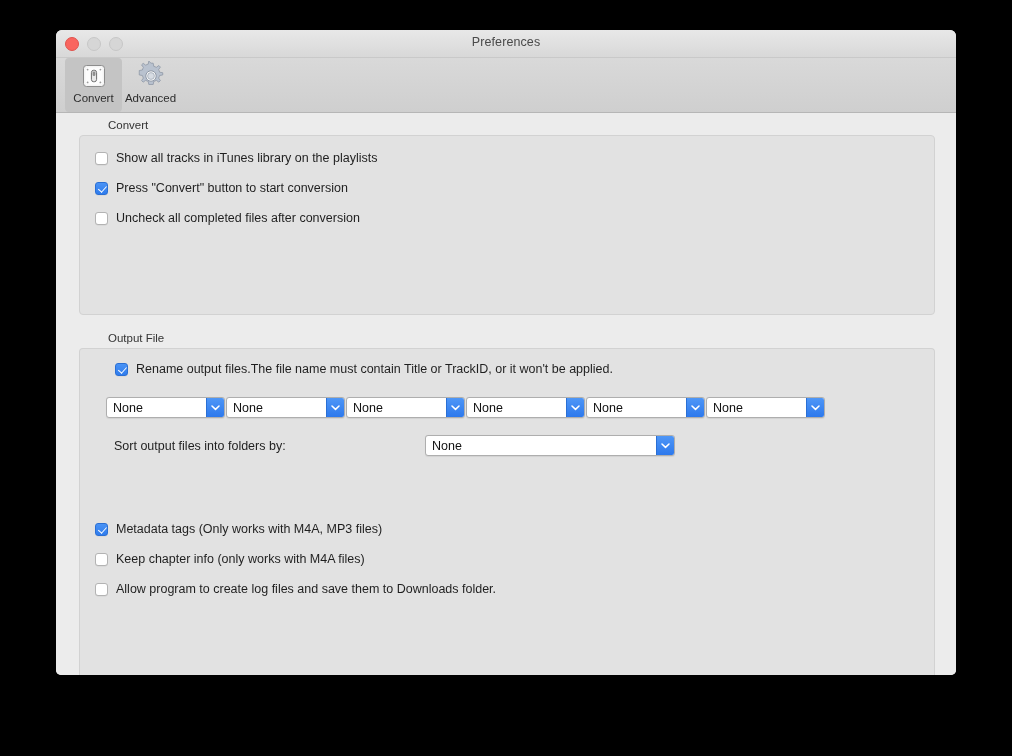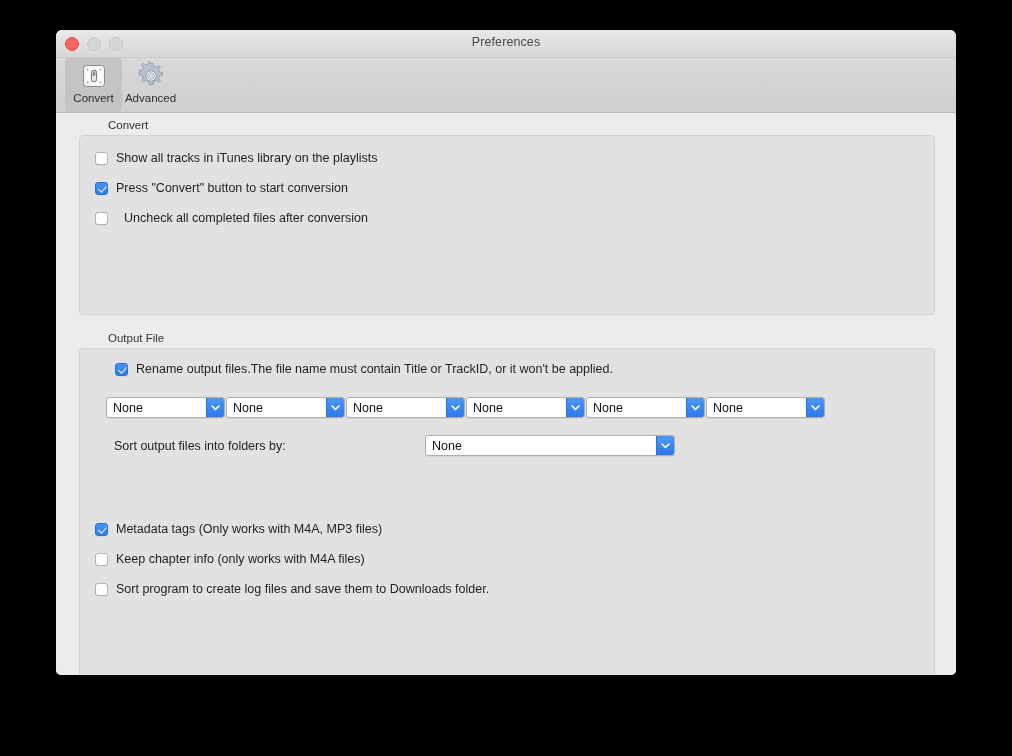--- a/index.html
+++ b/index.html
@@ -271,21 +271,21 @@
       <div class="cbrow" style="left:39px; top:38px;">
         <span class="checkbox"></span>
         <span class="cblabel">Show all tracks in iTunes library on the playlists</span>
       </div>
 
       <div class="cbrow" style="left:39px; top:68px;">
         <span class="checkbox checked"></span>
         <span class="cblabel">Press "Convert" button to start conversion</span>
       </div>
 
-      <div class="cbrow" style="left:39px; top:98px;gap:8px;">
+      <div class="cbrow" style="left:39px; top:98px;">
         <span class="checkbox"></span>
         <span class="cblabel">Uncheck all completed files after conversion</span>
       </div>
 
       <div class="group-label" id="output-label">Output File</div>
       <div class="groupbox" id="output-box"></div>
 
       <div class="cbrow" style="left:39px; top:249px;margin-left:20px;">
         <span class="checkbox checked"></span>
         <span class="cblabel">Rename output files.The file name must contain Title or TrackID, or it won't be applied.</span>
@@ -361,18 +361,18 @@
         <span class="cblabel">Metadata tags (Only works with M4A, MP3 files)</span>
       </div>
 
       <div class="cbrow" style="left:39px; top:439px;">
         <span class="checkbox"></span>
         <span class="cblabel">Keep chapter info (only works with  M4A files)</span>
       </div>
 
       <div class="cbrow" style="left:39px; top:469px;">
         <span class="checkbox"></span>
-        <span class="cblabel">Sort program to create log files and save them to Downloads folder.</span>
+        <span class="cblabel">Allow program to create log files and save them to Downloads folder.</span>
       </div>
 
     </div>
   </div>
 </div>
 
 </body></html>

